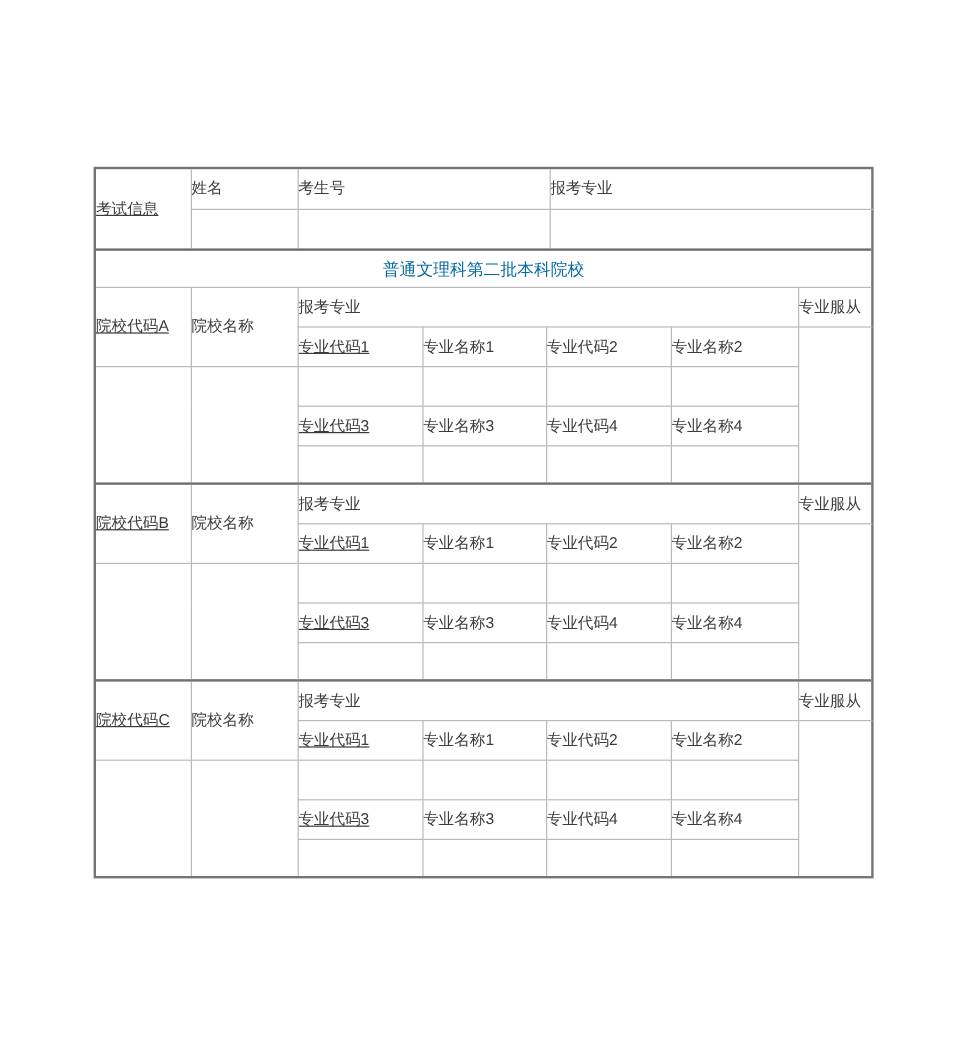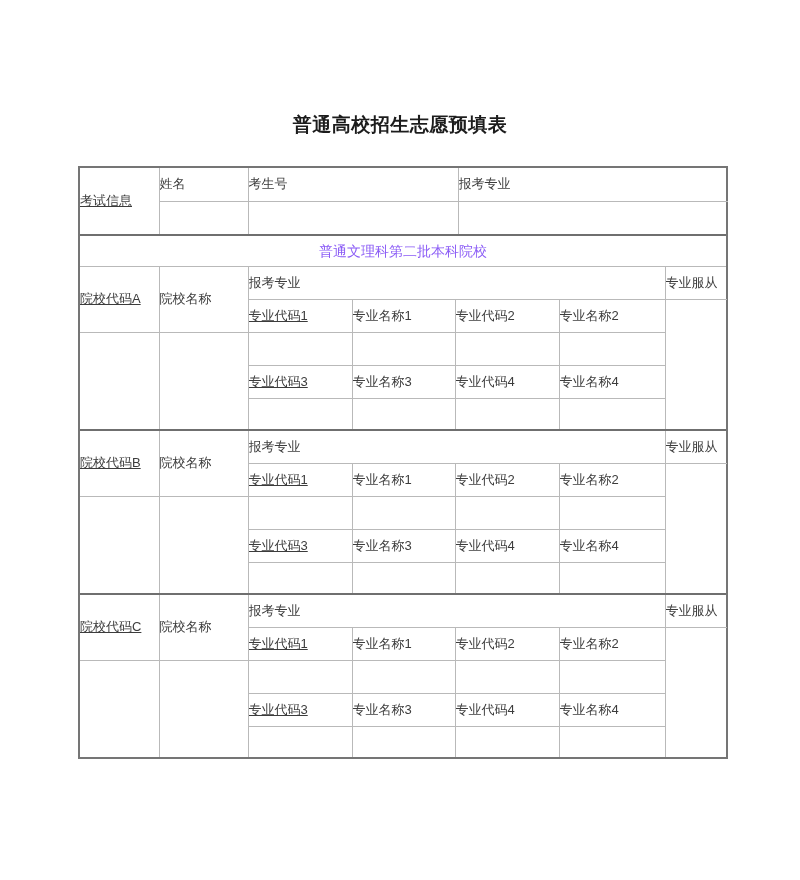--- a/index.html
+++ b/index.html
@@ -58,32 +58,31 @@
   tr.h33 { height: 33px; }
   tr.h32 { height: 32px; }
   tr.h31 { height: 31px; }
   .section-row {
     border-top: 2px solid #6f6f6f;
     border-bottom: 1px solid #b9b9b9;
     height: 30px;
     line-height: 30px;
     text-align: center;
     font-size: 14px;
-    color: #8b5cf6;
+    color: #0369a1;
   }
   .block { border-top: 0; }
   .block.heavy-top { border-top: 2px solid #6f6f6f; }
 </style>
 </head>
 <body>
 
 <div class="page">
 
   <div class="titles">
-    <div class="line">普通高校招生志愿预填表</div>
   </div>
 
   <div class="form-wrap">
 
     <table class="grid">
       <colgroup>
           <col style="width:79px">
           <col style="width:89px">
           <col style="width:210px">
           <col style="width:270px">

